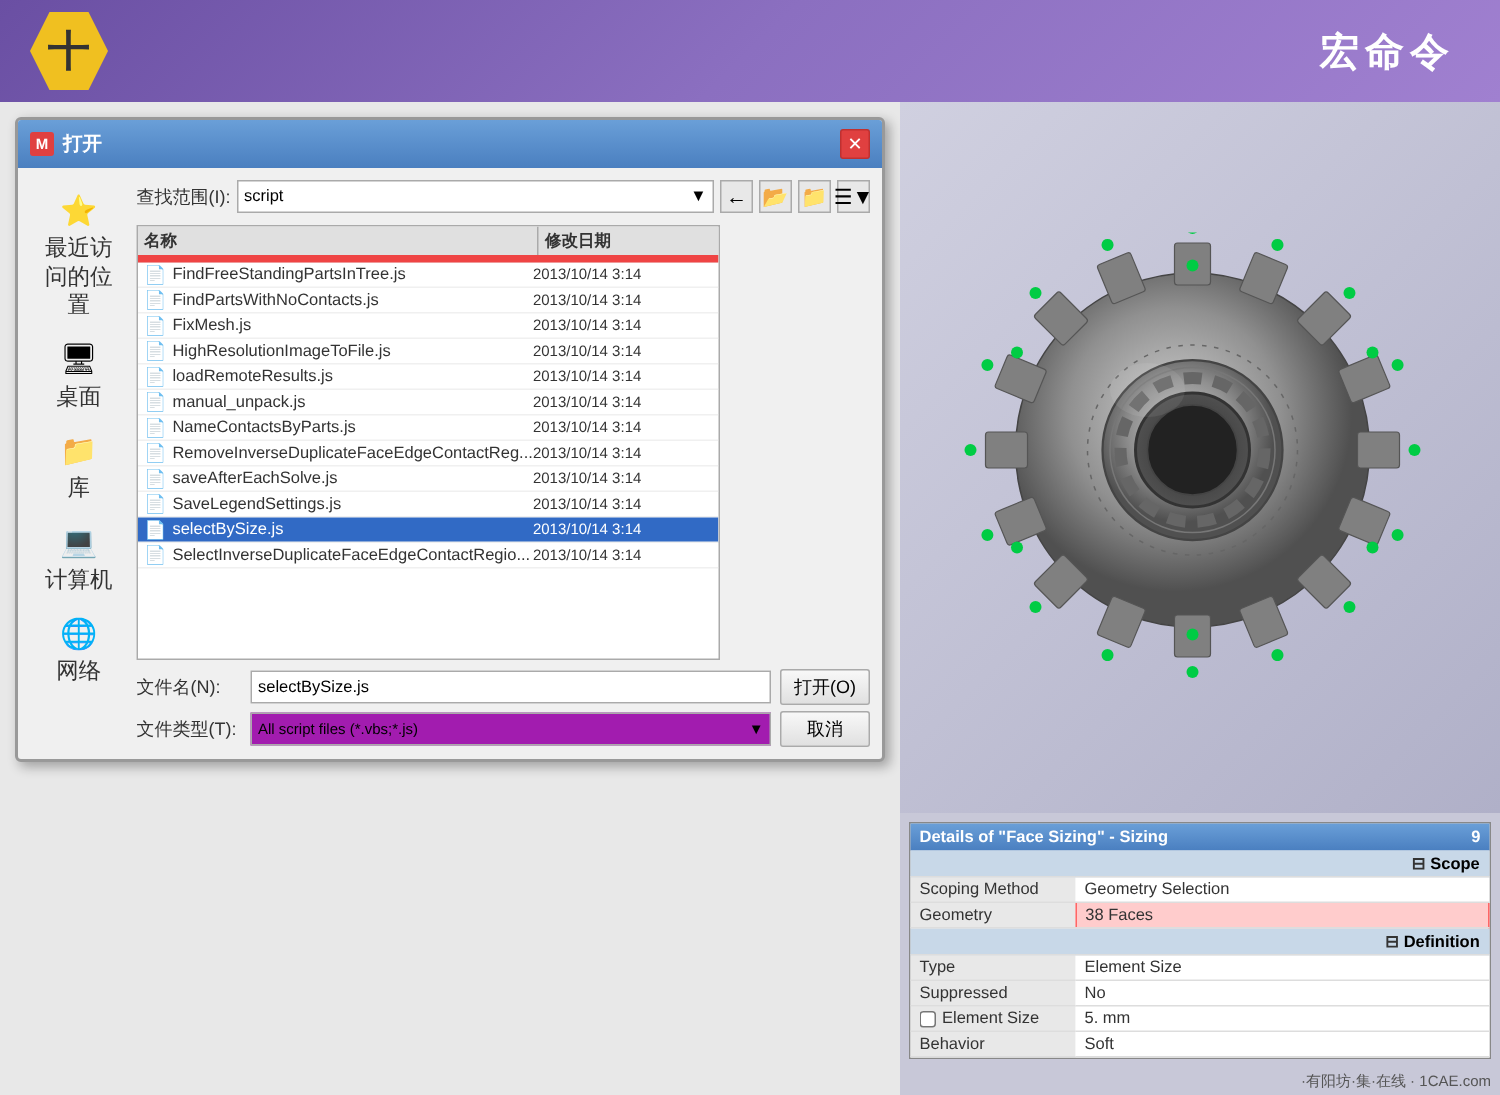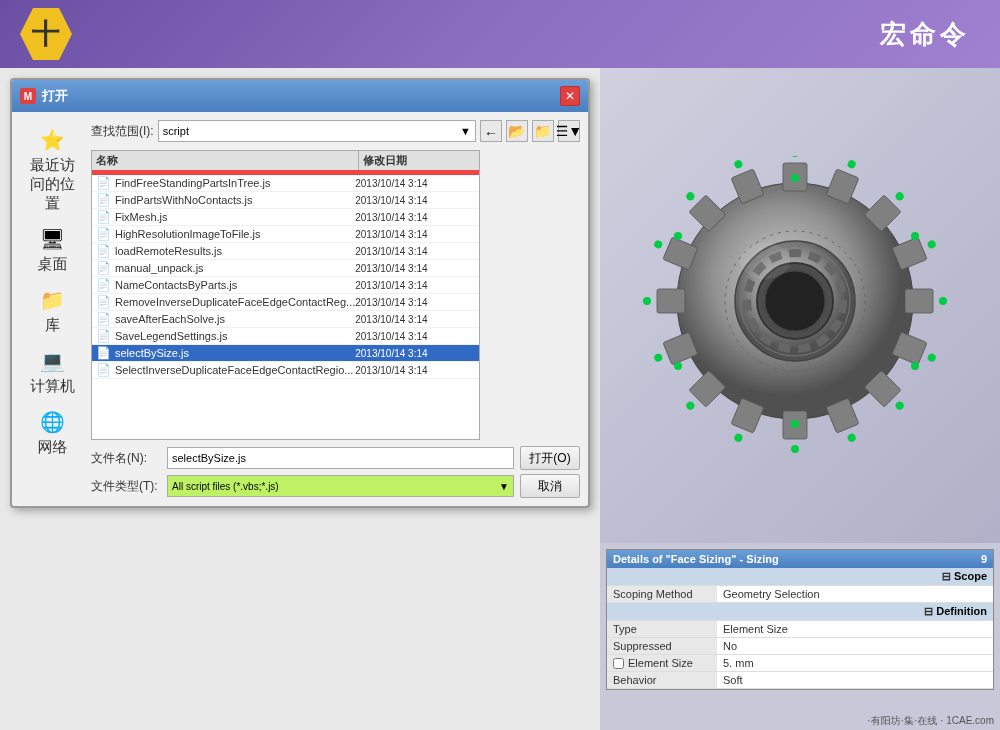--- a/index.html
+++ b/index.html
@@ -282,21 +282,21 @@
       background: linear-gradient(to bottom, #f8f8f8, #e0e0e0);
       font-size: 12px;
       padding: 0 8px;
       cursor: pointer;
       border-radius: 2px;
     }
     .bottom-dropdown-small {
       flex: 1;
       height: 22px;
       border: 1px solid #aaa;
-      background: #bef264;
+      background: #a21caf;
       font-size: 10px;
       padding: 1px 4px;
       display: flex;
       align-items: center;
       justify-content: space-between;
     }
 
     
     .right-panel {
       flex: 1;
@@ -624,20 +624,24 @@
             <tr class="section-header">
           <td colspan="2">
             <span style="color:#333; font-size:11px;">⊟ </span>
             <span>Scope</span>
           </td>
         </tr>
         <tr>
           <td class="label-cell">Scoping Method</td>
           <td class="value-cell">Geometry Selection</td>
         </tr>
+        <tr>
+          <td class="label-cell">Geometry</td>
+          <td class="value-cell value-highlighted">38 Faces</td>
+        </tr>
         <tr class="section-header">
           <td colspan="2">
             <span style="color:#333; font-size:11px;">⊟ </span>
             <span>Definition</span>
           </td>
         </tr>
         <tr>
           <td class="label-cell">Type</td>
           <td class="value-cell">Element Size</td>
         </tr>
@@ -655,19 +659,19 @@
           <td class="value-cell">5. mm</td>
         </tr>
         <tr>
           <td class="label-cell">Behavior</td>
           <td class="value-cell">Soft</td>
         </tr>
       </tbody>
         </table>
     </div>
 
-    <div style="position:relative; text-align:right; padding: 2px 6px; font-size:10px; color:#555;margin-top:16px;">
+    <div style="position:relative; text-align:right; padding: 2px 6px; font-size:10px; color:#555;">
       <span>·有阳坊·集·在线 · </span>
       <span>1CAE.com</span>
     </div>
   </div>
 
 </div>
 
 </body></html>

